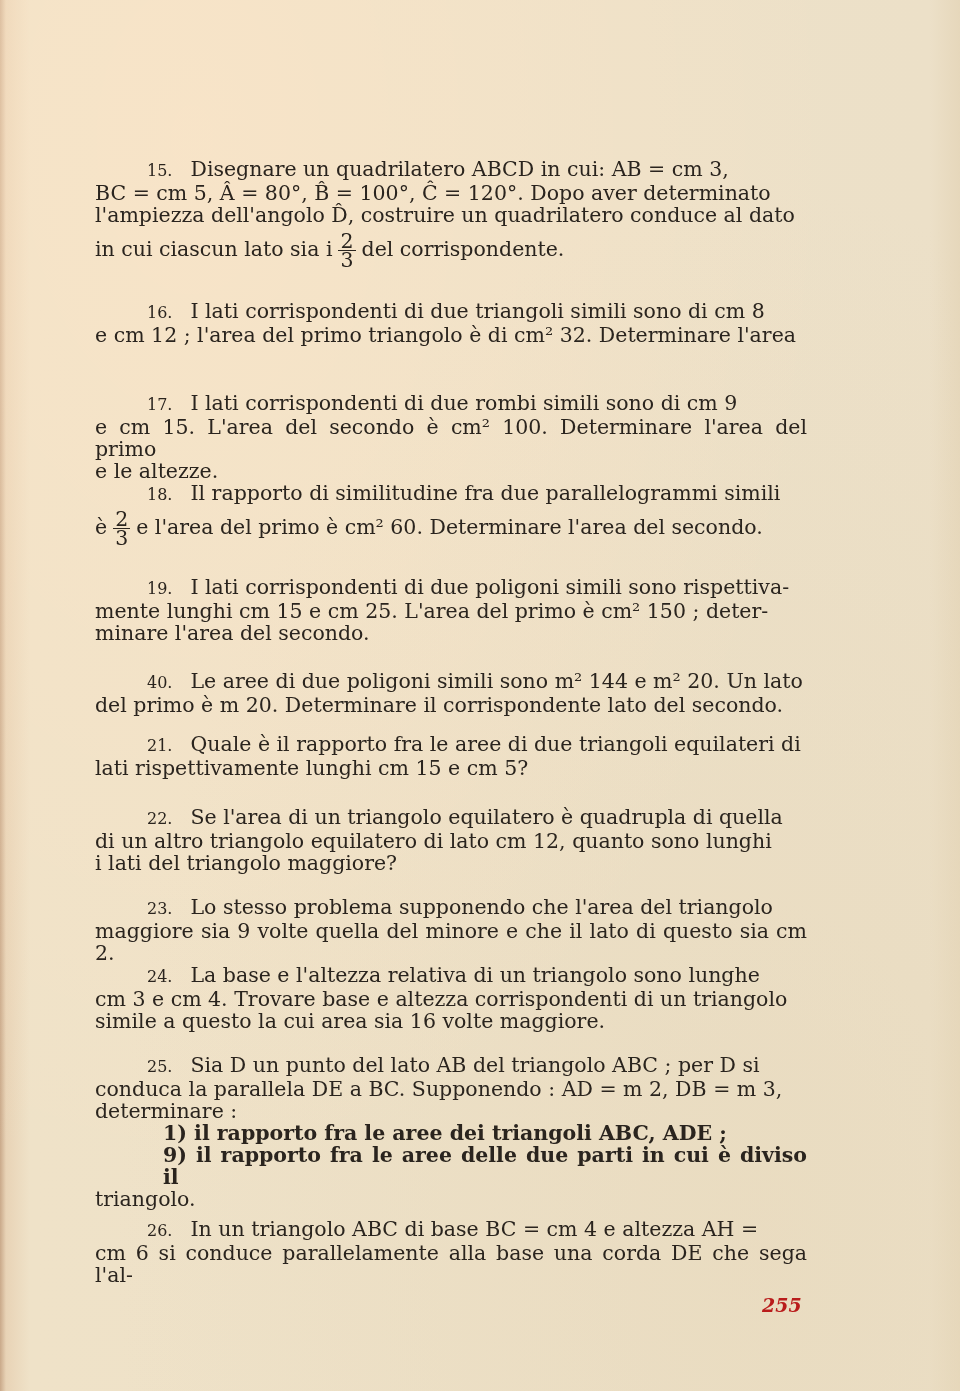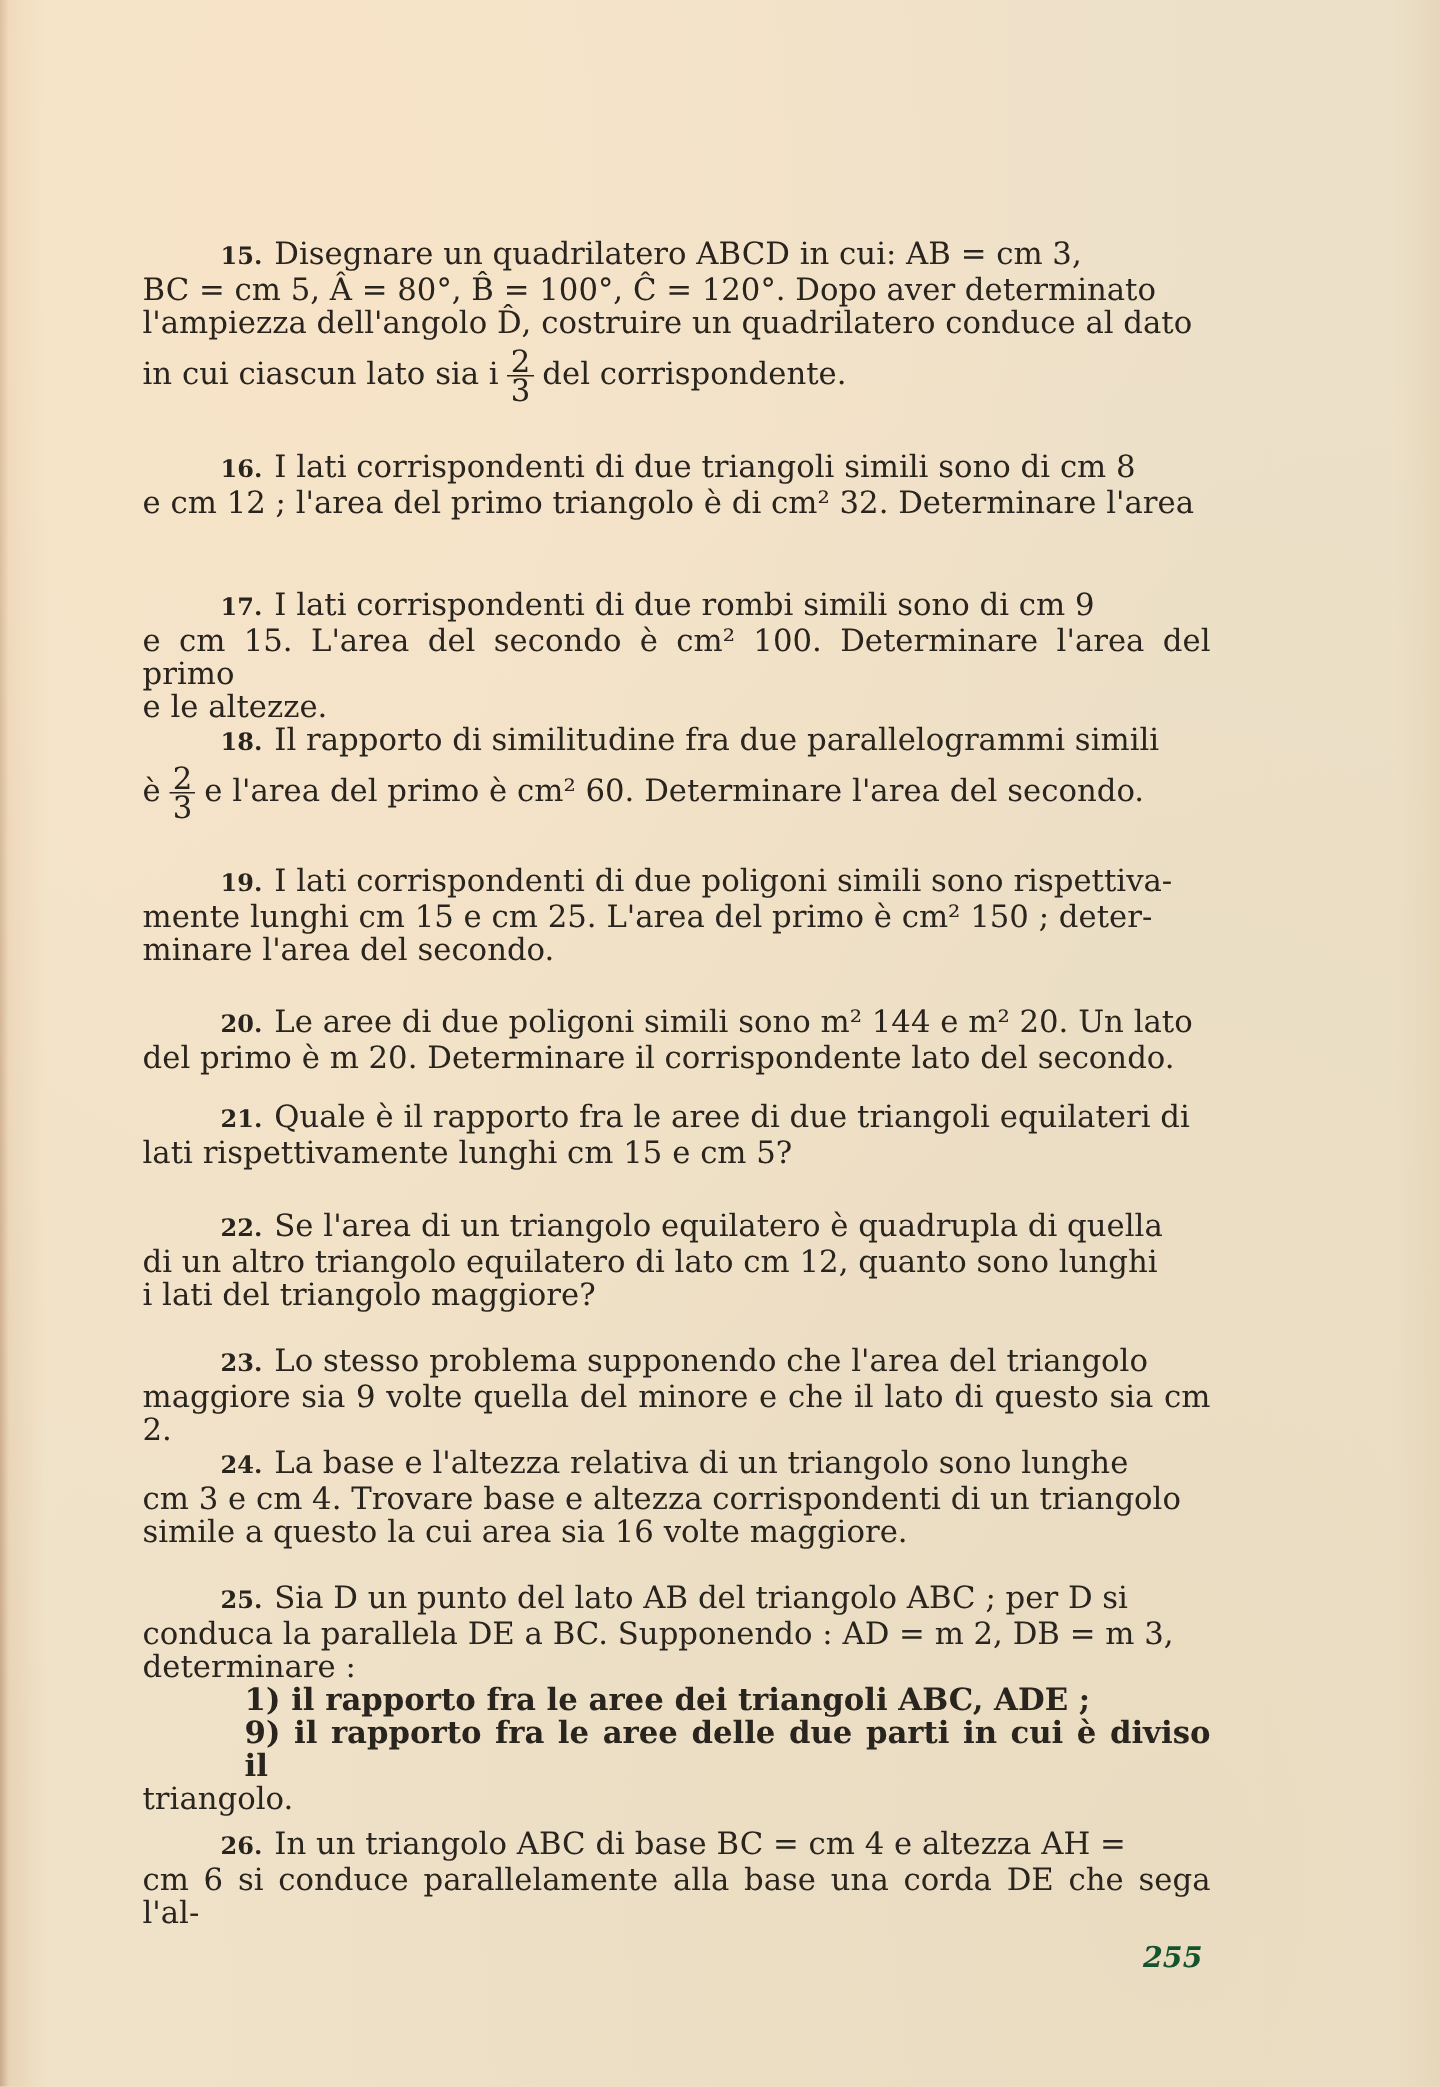--- a/index.html
+++ b/index.html
@@ -9,33 +9,33 @@
     background-image:
       radial-gradient(ellipse at 20% 10%, rgba(255,230,200,0.55), rgba(0,0,0,0) 60%),
       radial-gradient(ellipse at 80% 90%, rgba(230,215,185,0.5), rgba(0,0,0,0) 60%),
       linear-gradient(90deg, #c9a98a 0px, #e8d3b6 6px, #efe2c8 30px, #ece0c8 930px, #e6d7bb 960px);
     font-family: "DejaVu Serif", "Liberation Serif", serif;
     color:#2a241e;
     position:relative;
   }
   .page { position:absolute; left:95px; top:150px; width:712px; }
   .problem { font-size:20.5px; line-height:22px; text-align:justify; margin:0; }
-  .problem .num { font-weight:bold; font-size:16px; margin-right:8px; }
+  .problem .num { font-weight:normal; font-size:16px; margin-right:18px; }
   .indent { display:inline-block; width:52px; }
   .frac { display:inline-block; vertical-align:middle; text-align:center; margin:0 6px; line-height:18px; }
   .frac .n { display:block; border-bottom:1.5px solid #2a241e; padding:0 2px; }
   .frac .d { display:block; }
   .p15{position:absolute;top:8px;} .p16{position:absolute;top:150px;}
   .p17{position:absolute;top:242px;} .p18{position:absolute;top:332px;}
   .p19{position:absolute;top:426px;} .p20{position:absolute;top:520px;}
   .p21{position:absolute;top:583px;} .p22{position:absolute;top:656px;}
   .p23{position:absolute;top:746px;} .p24{position:absolute;top:814px;}
   .p25{position:absolute;top:904px;} .p26{position:absolute;top:1068px;}
   .item { display:block; padding-left:68px;font-weight:bold; }
-  .pagenum { position:absolute; left:762px; top:1294px; font-style:italic; font-weight:bold; font-size:19px; color:#14532d; }
+  .pagenum { position:absolute; left:762px; top:1294px; font-style:italic; font-weight:bold; font-size:19px; color:#b91c1c; }
   .line { display:block; }
 </style>
 </head>
 <body>
 
 <div class="page">
 
   <div class="problem p15">
     <span class="line"><span class="indent"></span><span class="num">15.</span><span>Disegnare un quadrilatero ABCD in cui: AB = cm 3,</span></span>
     <span class="line">BC = cm 5, Â = 80°, B̂ = 100°, Ĉ = 120°. Dopo aver determinato</span>
@@ -59,21 +59,21 @@
     <span class="line" style="margin-top:4px;"><span>è</span><span class="frac"><span class="n">2</span><span class="d">3</span></span><span>e l'area del primo è cm² 60. Determinare l'area del secondo.</span></span>
   </div>
 
   <div class="problem p19">
     <span class="line"><span class="indent"></span><span class="num">19.</span><span>I lati corrispondenti di due poligoni simili sono rispettiva-</span></span>
     <span class="line">mente lunghi cm 15 e cm 25. L'area del primo è cm² 150 ; deter-</span>
     <span class="line">minare l'area del secondo.</span>
   </div>
 
   <div class="problem p20">
-    <span class="line"><span class="indent"></span><span class="num">20.</span><span>Le aree di due poligoni simili sono m² 144 e m² 20. Un lato</span></span>
+    <span class="line"><span class="indent"></span><span class="num">40.</span><span>Le aree di due poligoni simili sono m² 144 e m² 20. Un lato</span></span>
     <span class="line">del primo è m 20. Determinare il corrispondente lato del secondo.</span>
   </div>
 
   <div class="problem p21">
     <span class="line"><span class="indent"></span><span class="num">21.</span><span>Quale è il rapporto fra le aree di due triangoli equilateri di</span></span>
     <span class="line">lati rispettivamente lunghi cm 15 e cm 5?</span>
   </div>
 
   <div class="problem p22">
     <span class="line"><span class="indent"></span><span class="num">22.</span><span>Se l'area di un triangolo equilatero è quadrupla di quella</span></span>

